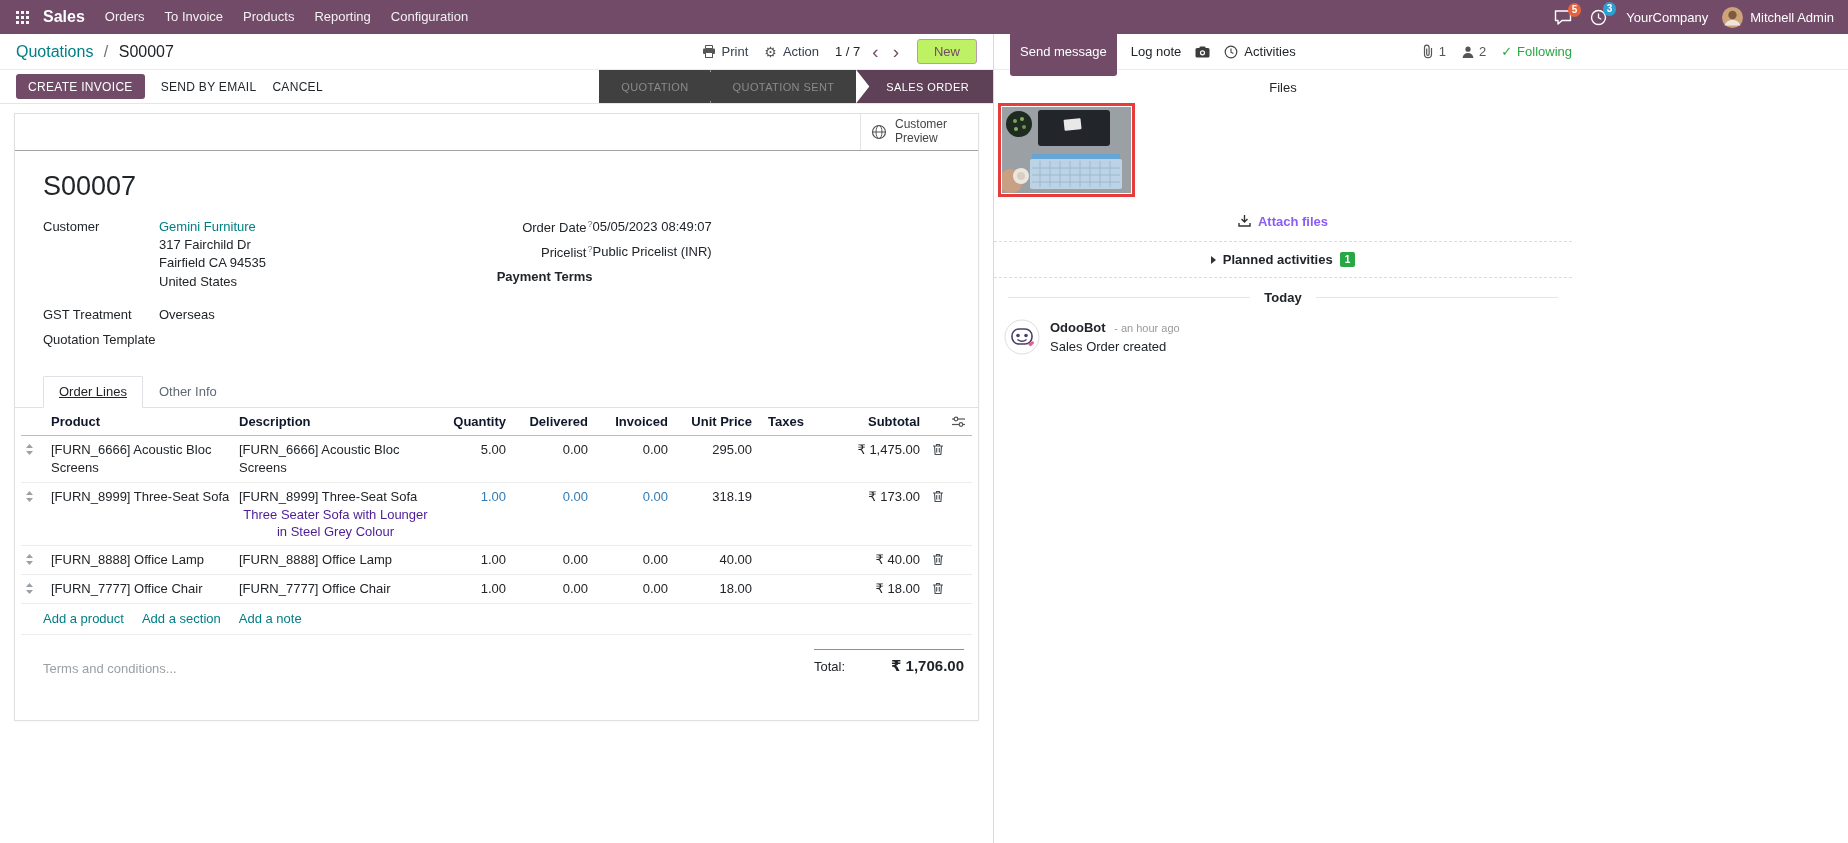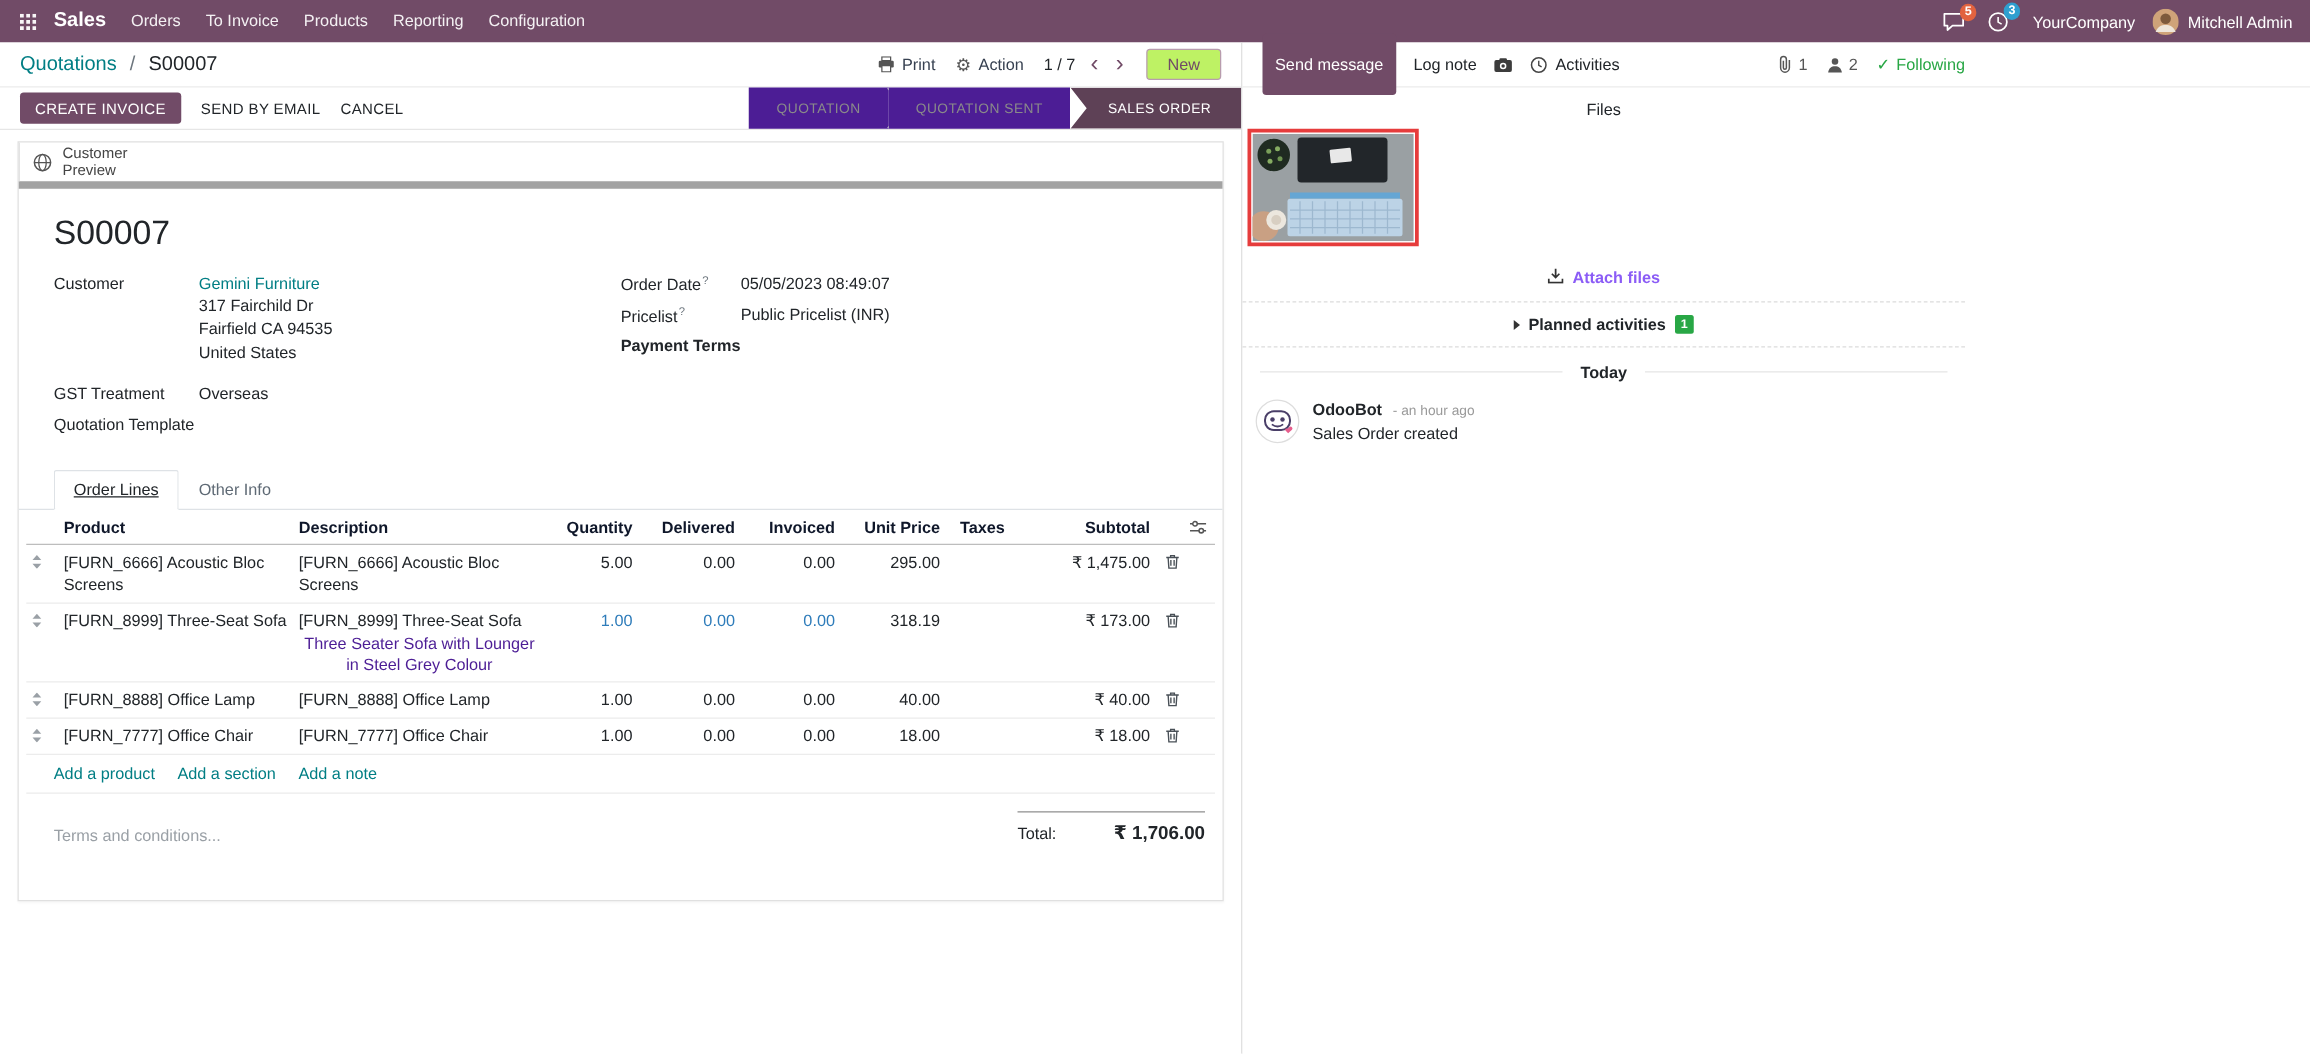--- a/index.html
+++ b/index.html
@@ -39,36 +39,36 @@
   .pager { display:flex; align-items:center; gap:10px; }
   .pager-count { color:#212529; }
   .pager-arrow { font-size:19px; color:#714B67; cursor:pointer; line-height:1; padding:0 2px; }
   .btn-new { border:1px solid #b89cae; color:#714B67; background:#bef264; padding:4px 16px; border-radius:3px; font-size:13px; cursor:pointer; }
 
   
   .action-row { height:34px; display:flex; align-items:center; padding-left:16px; border-bottom:1px solid #e6e6e6; }
   .btn-primary { background:#714B67; color:#fff; border:none; border-radius:3px; height:25px; padding:0 12px; font-size:12px; font-weight:500; letter-spacing:.3px; cursor:pointer; margin-right:16px; }
   .btn-flat { background:none; border:none; color:#212529; font-size:12px; font-weight:500; letter-spacing:.3px; cursor:pointer; margin-right:16px; }
   .statusbar { margin-left:auto; display:flex; align-items:stretch; height:33px; }
-  .step { position:relative; display:flex; align-items:center; padding:0 22px; font-size:11px; letter-spacing:.4px; color:#8a8a8a; font-weight:500; cursor:pointer; background:#4c1d95; }
+  .step { position:relative; display:flex; align-items:center; padding:0 22px; font-size:11px; letter-spacing:.4px; color:#8a8a8a; font-weight:500; cursor:pointer; background:#404040; }
   .step.has-sep::after { content:''; position:absolute; right:-11px; top:5px; width:22px; height:22px; border-top:1px solid #cfcfcf; border-right:1px solid #cfcfcf; transform:rotate(45deg); pointer-events:none; }
   .step.active { background:#5e4156; color:#fff; padding:0 24px 0 30px; clip-path:polygon(0 0,100% 0,100% 100%,0 100%,13px 50%); }
 
   
   .content-scroll { flex:1; overflow:hidden; padding:9px 14px; }
   .sheet { background:#fff; border:1px solid #e0e0e0; box-shadow:0 1px 2px rgba(0,0,0,.04); padding-bottom:44px; }
-  .button-box { height:37px; border-bottom:6px solid #a3a3a3; display:flex; justify-content:flex-start; }
+  .button-box { height:37px; border-bottom:1px solid #a3a3a3; display:flex; justify-content:flex-end; }
   .stat-button { width:118px; border-left:1px solid #e3e3e3; display:flex; align-items:center; gap:8px; padding:0 10px; cursor:pointer; }
   .stat-label { font-size:12px; color:#444; line-height:1.15; width:64px; }
   .sheet-title { font-size:27px; font-weight:500; color:#212529; margin:20px 0 16px; padding:0 28px; }
   .fields { display:flex; padding:0 28px; }
   .fcol { width:50%; }
   .field { display:flex; margin-bottom:7px; }
   .flabel { width:116px; flex:none; color:#212529; padding-top:1px; }
-  .fcol-right .flabel { width:96px; }
+  .fcol-right .flabel { width:96px;text-align:right; }
   .flabel.strong { font-weight:600; }
   .fvalue { color:#212529; line-height:1.4; }
   .link { color:#017e84; cursor:pointer; text-decoration:none; }
   .help-sup { font-size:9px; vertical-align:super; color:#6c757d; margin-left:1px; }
   .addr-line { line-height:1.4; }
   .addr-block { margin-bottom:8px; }
 
   
   .tabs { display:flex; margin:22px 0 0; padding:0 28px; border-bottom:1px solid #dee2e6; }
   .tab { padding:7px 15px 8px; margin-bottom:-1px; cursor:pointer; color:#5f6a75; border:1px solid transparent; }

